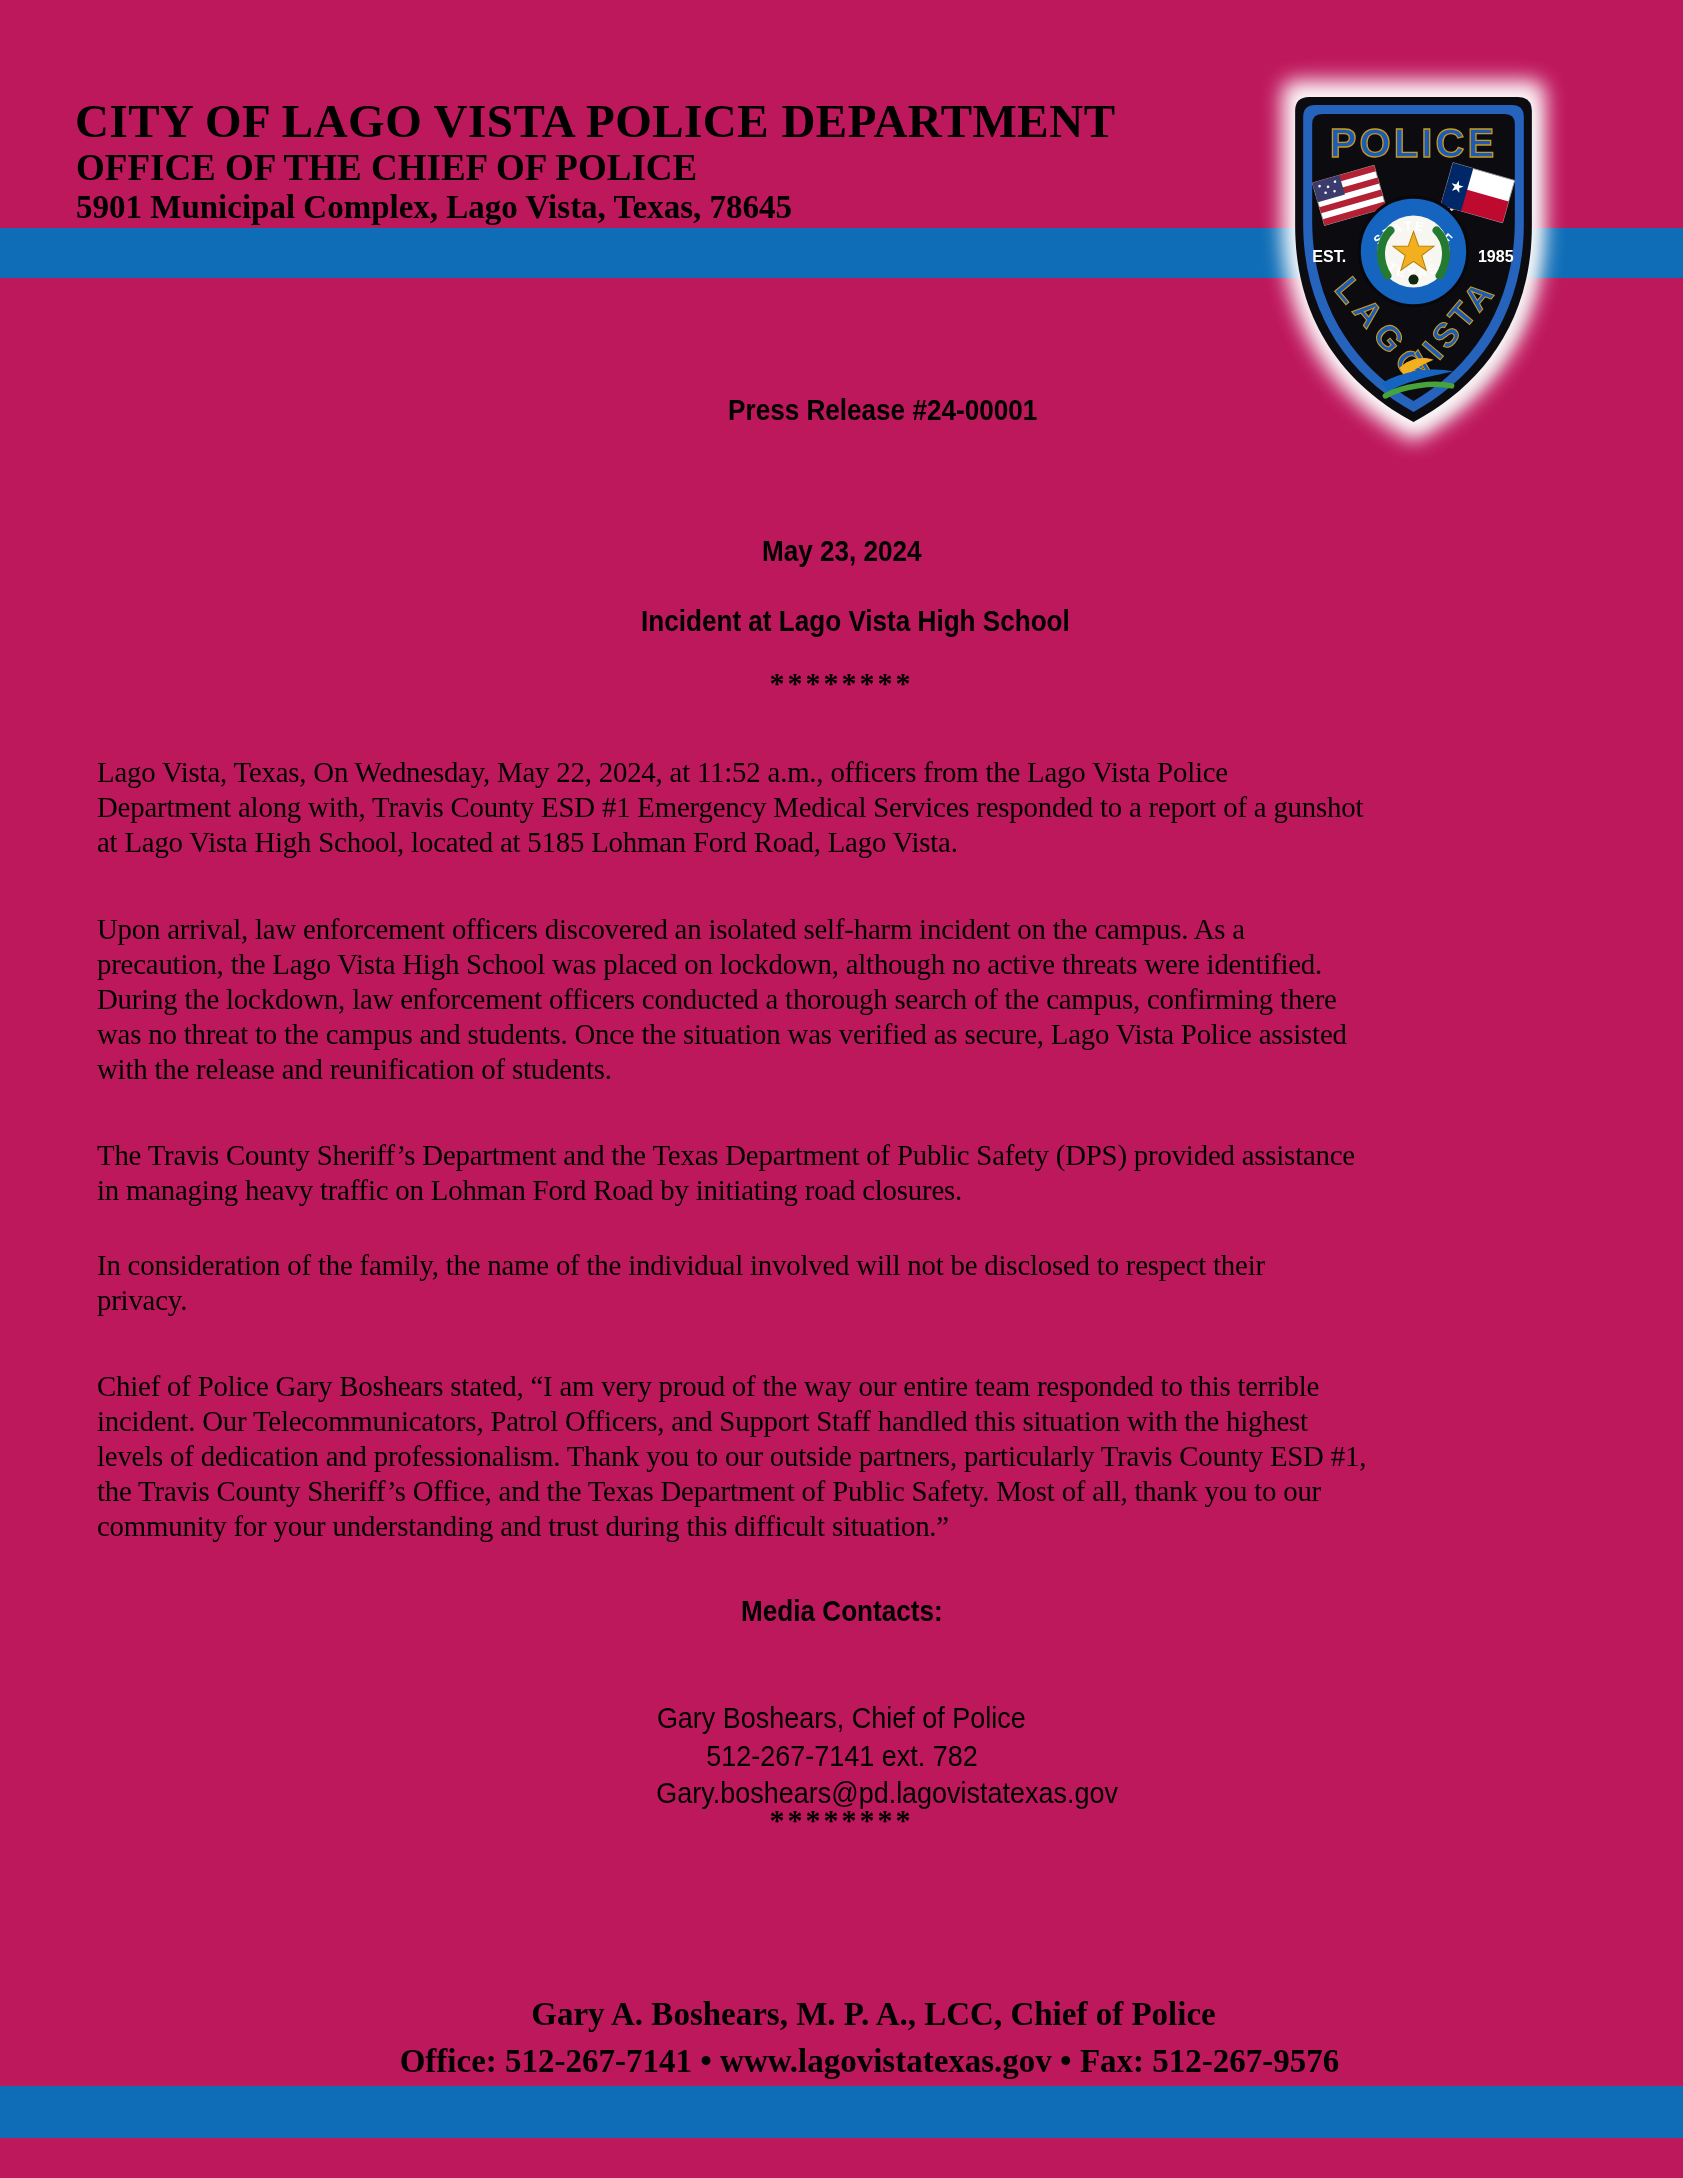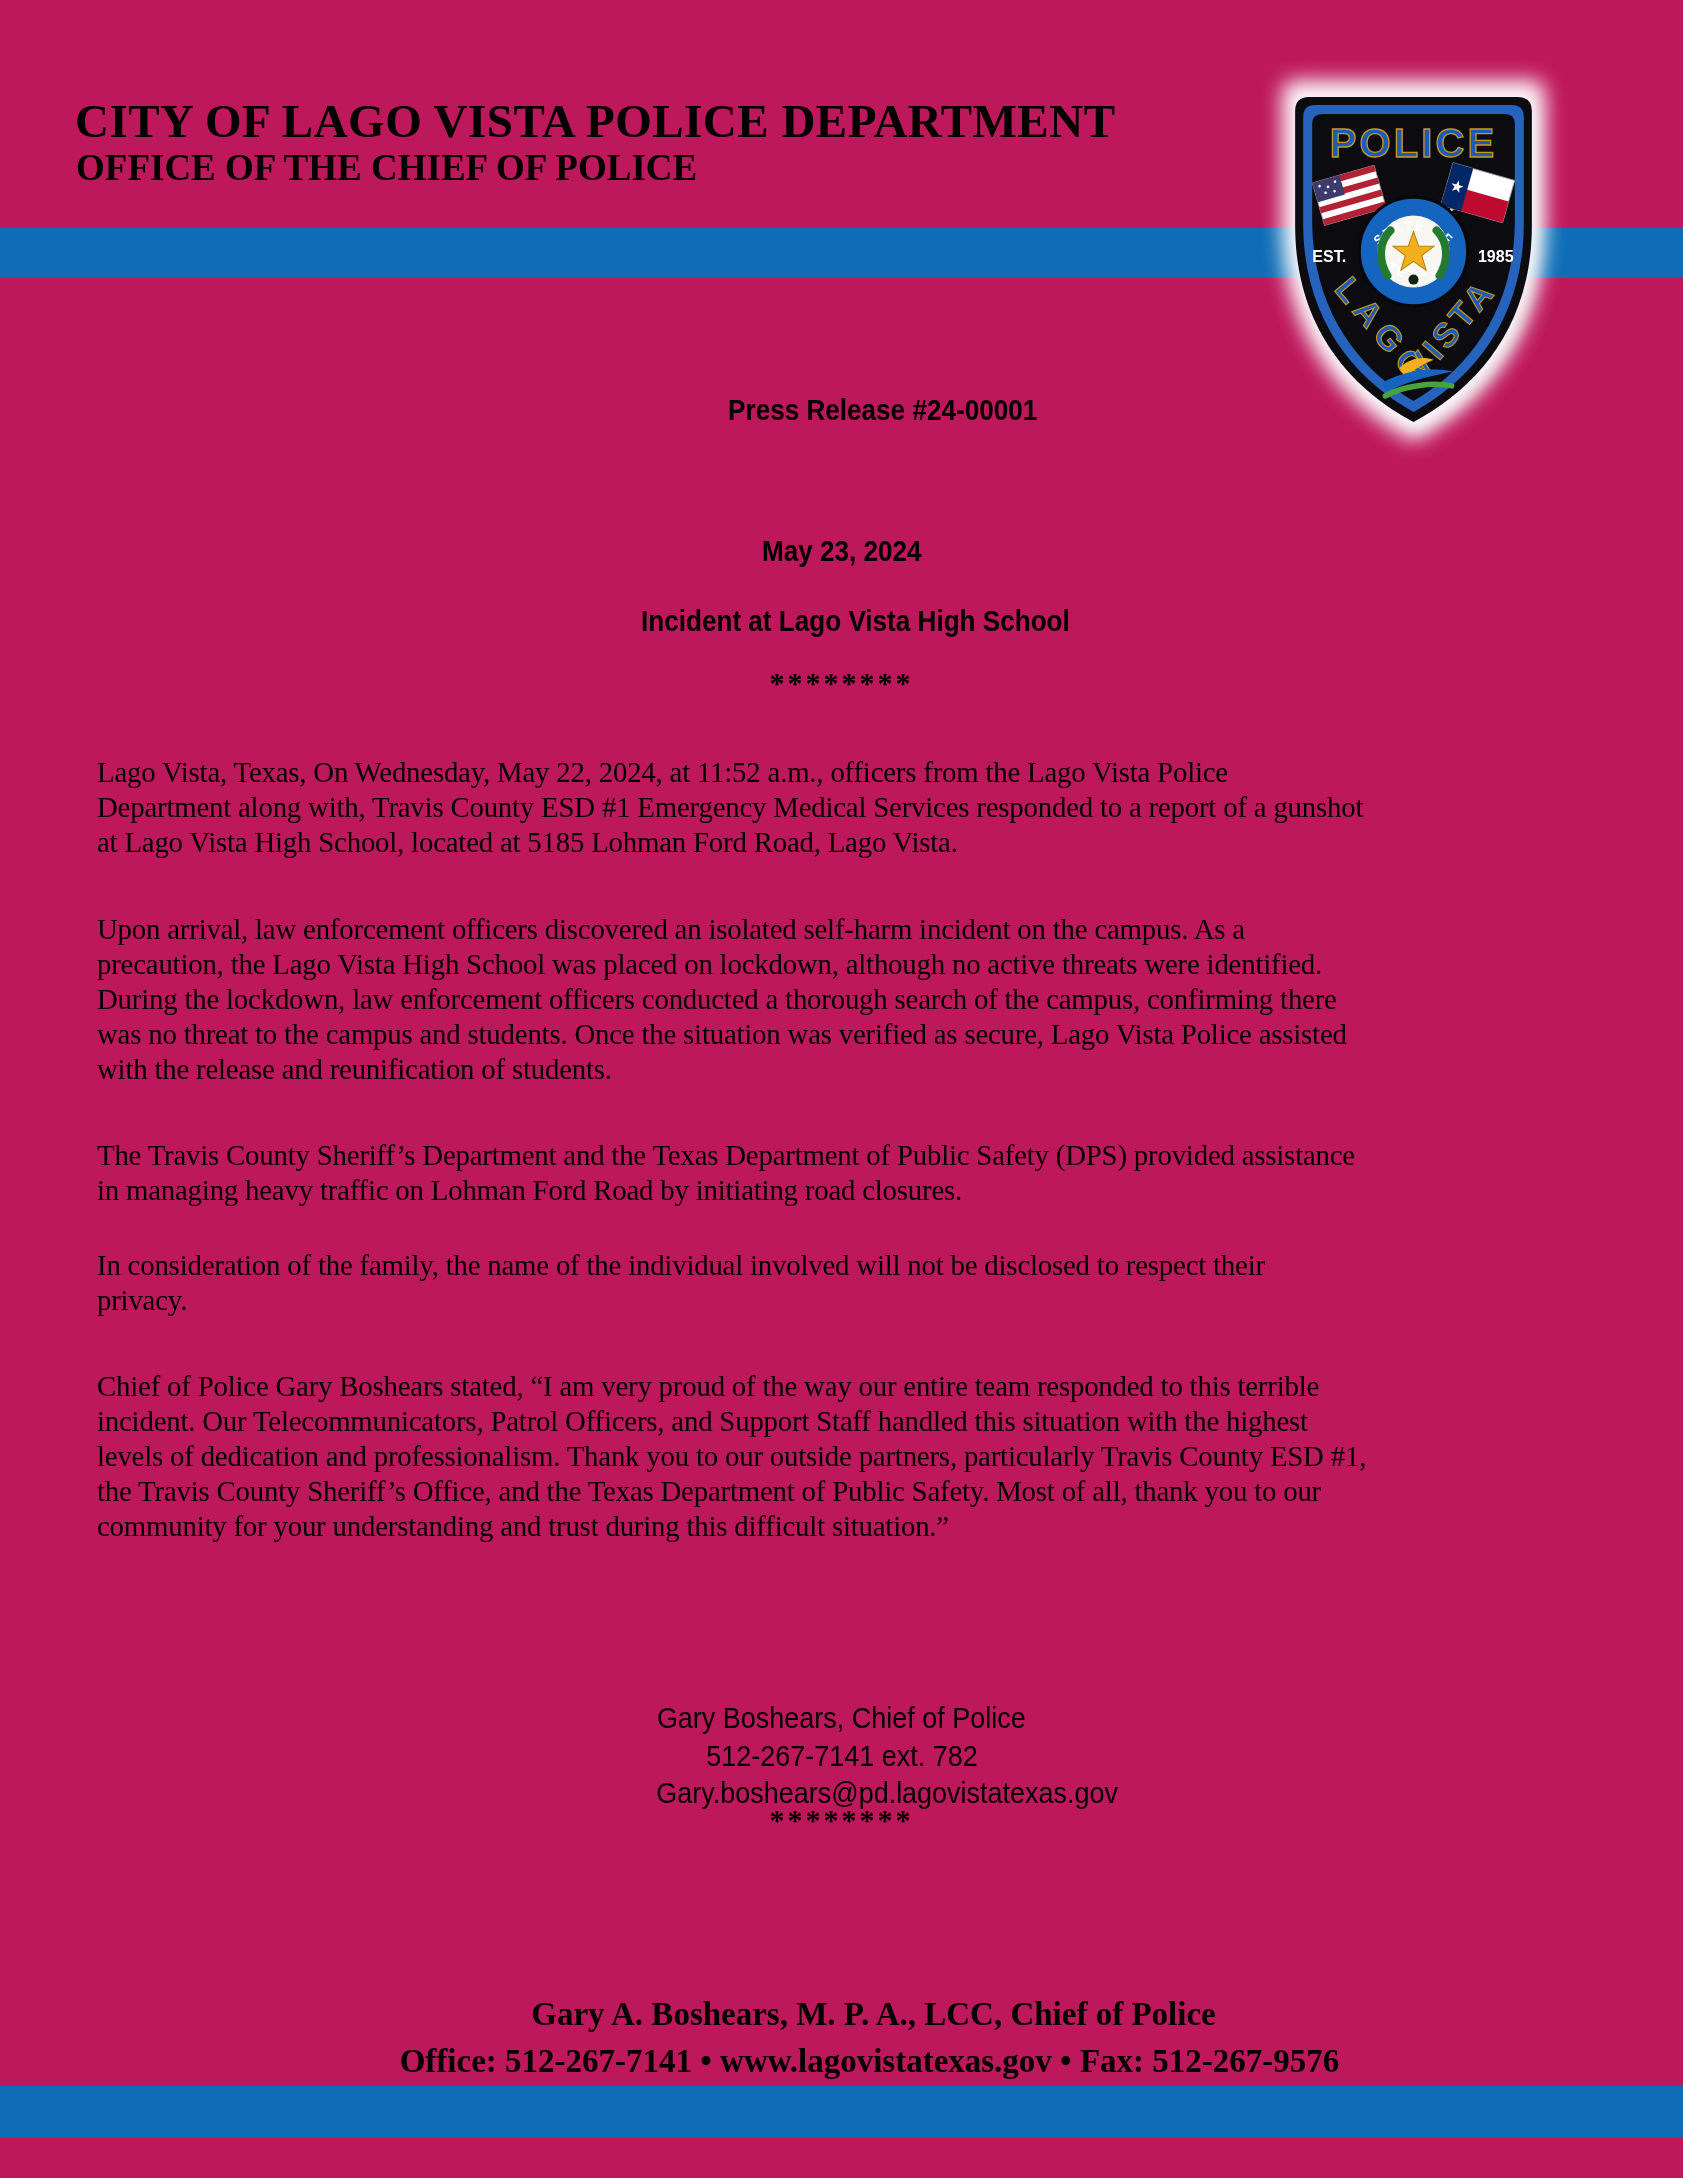--- a/index.html
+++ b/index.html
@@ -57,20 +57,21 @@
   .foot-name{top:1998px;margin-left:32px;}
   .foot-office{top:2045px;margin-left:28px;}
 </style>
 </head>
 <body>
 
 <div class="page">
 
   <div class="hdr-title">CITY OF LAGO VISTA POLICE DEPARTMENT</div>
   <div class="hdr-sub">OFFICE OF THE CHIEF OF POLICE</div>
+  <div class="hdr-addr">5901 Municipal Complex, Lago Vista, Texas, 78645</div>
 
   <div class="bar bar-top"></div>
   <div class="bar bar-bottom"></div>
 
   <div class="badge">
     <svg width="261" height="331" viewBox="0 0 260 330" xmlns="http://www.w3.org/2000/svg">
       <defs>
         <filter id="soft" x="-40%" y="-40%" width="180%" height="180%">
             <feGaussianBlur stdDeviation="9"></feGaussianBlur>
           </filter>
@@ -166,20 +167,23 @@
   <div class="para p3">The Travis County Sheriff’s Department and the Texas Department of Public Safety (DPS) provided assistance
 in managing heavy traffic on Lohman Ford Road by initiating road closures.</div>
   <div class="para p4">In consideration of the family, the name of the individual involved will not be disclosed to respect their
 privacy.</div>
   <div class="para p5">Chief of Police Gary Boshears stated, “I am very proud of the way our entire team responded to this terrible
 incident. Our Telecommunicators, Patrol Officers, and Support Staff handled this situation with the highest
 levels of dedication and professionalism. Thank you to our outside partners, particularly Travis County ESD #1,
 the Travis County Sheriff’s Office, and the Texas Department of Public Safety. Most of all, thank you to our
 community for your understanding and trust during this difficult situation.”</div>
 
+  <div class="center sansb m-heading">
+    <span class="cond">Media Contacts:</span>
+  </div>
   <div class="center sansr m-line1">
     <span class="cond2">Gary Boshears, Chief of Police</span>
   </div>
   <div class="center sansr m-line2">
     <span class="cond2">512-267-7141 ext. 782</span>
   </div>
   <div class="center sansr m-line3">
     <span class="cond2">Gary.boshears@pd.lagovistatexas.gov</span>
   </div>
   <div class="center stars h-stars2">********</div>

